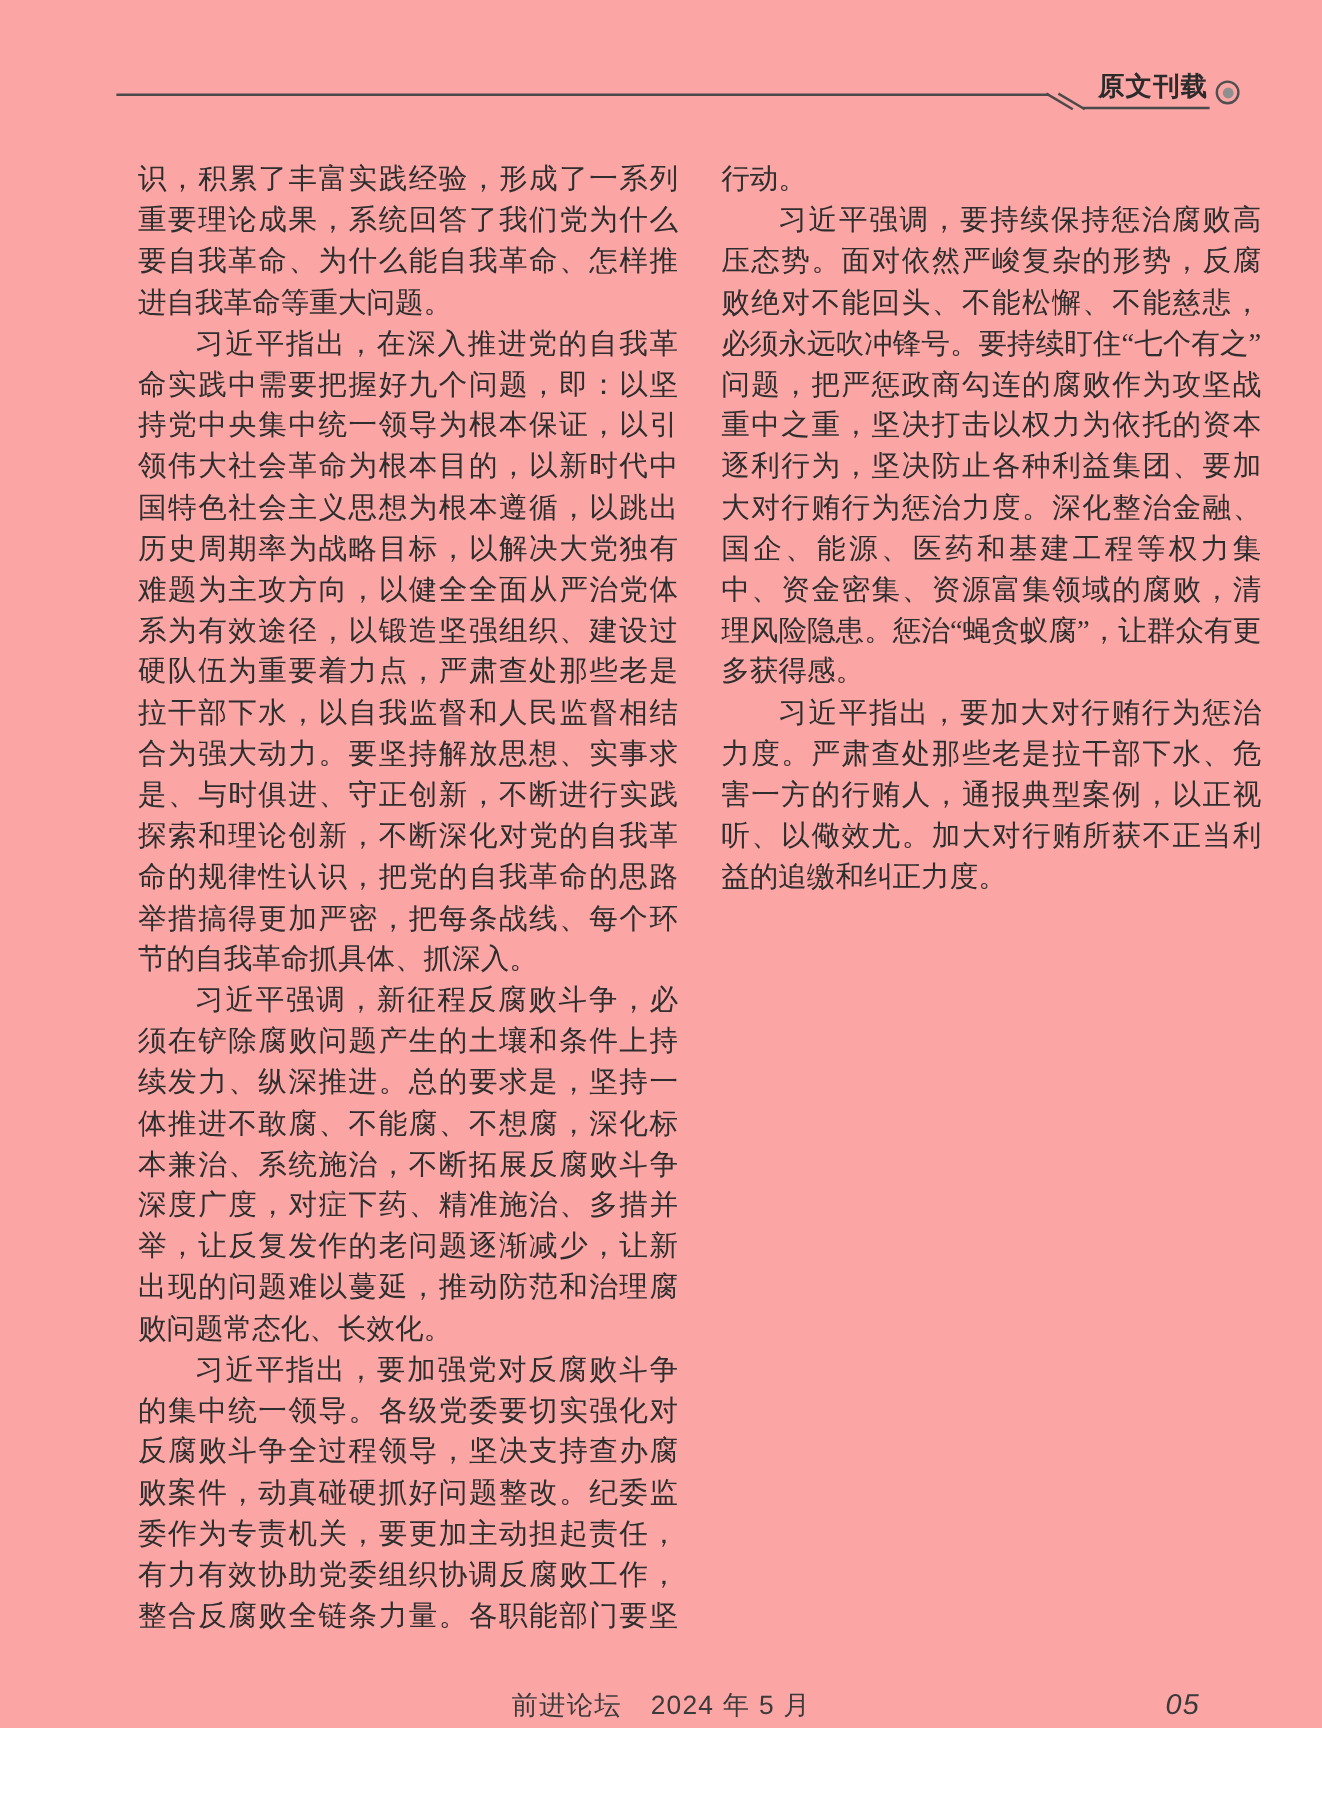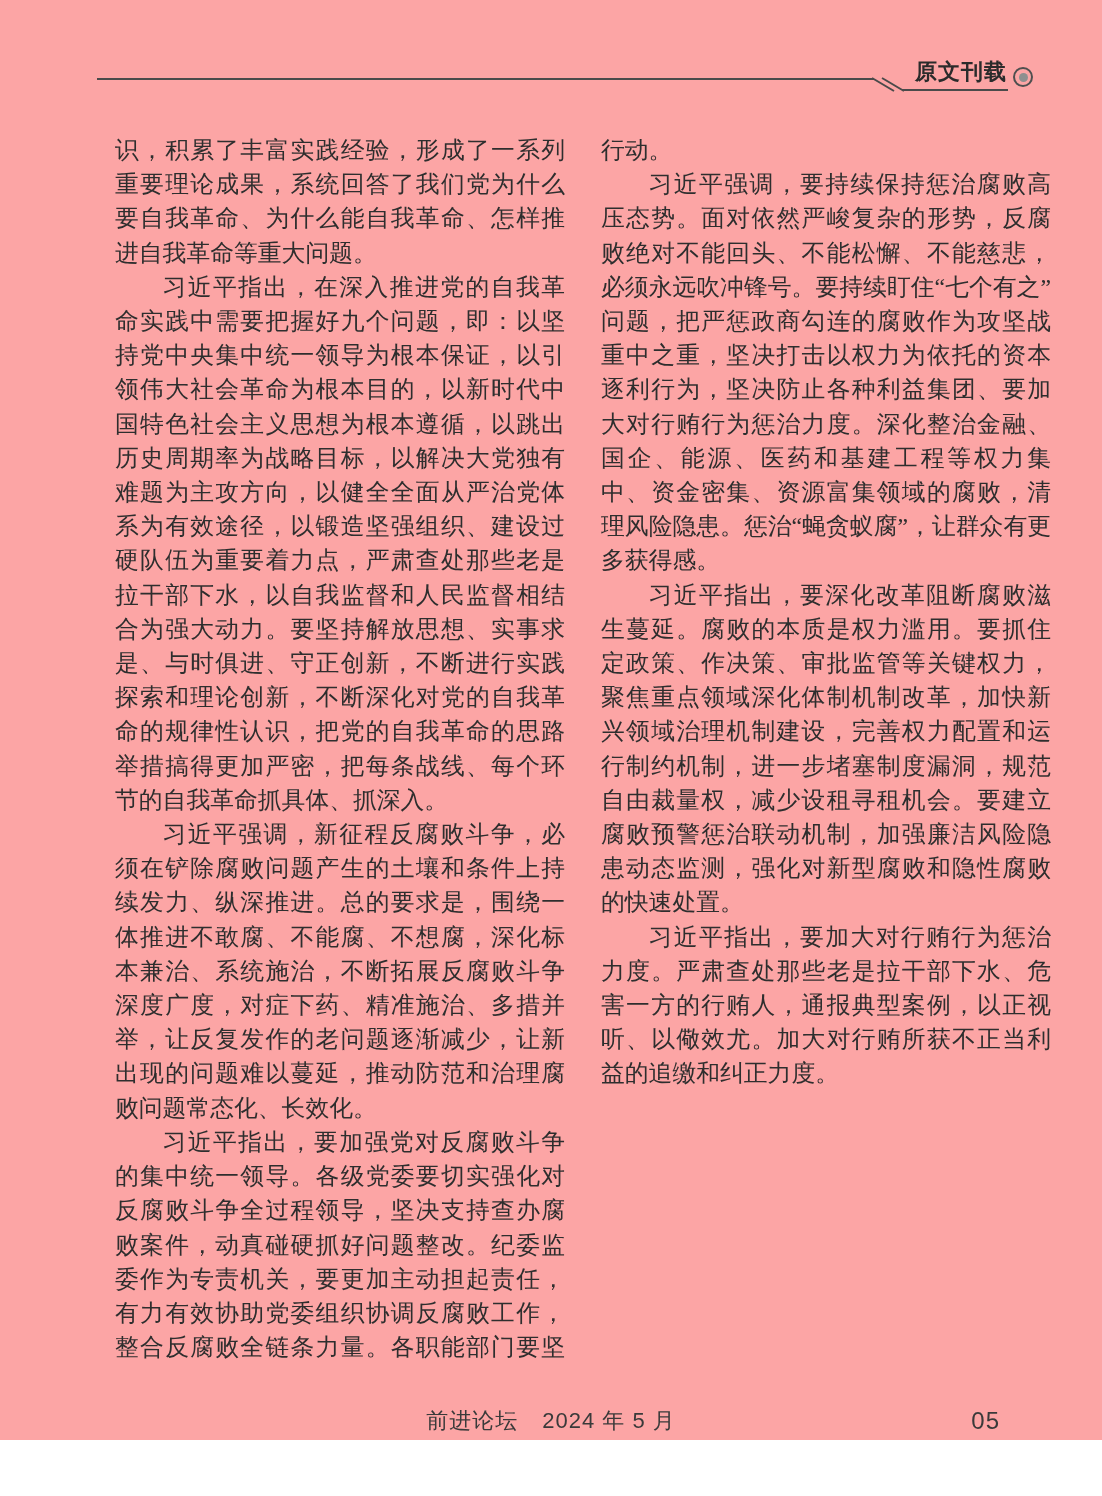--- a/index.html
+++ b/index.html
@@ -88,20 +88,21 @@
     letter-spacing: 1px;
     white-space: nowrap;
   }
   .footer-center .journal { margin-right: 24px; }
   .page-number {
     position: absolute;
     right: 102px;
     top: 1px;
     font-size: 24px;
     letter-spacing: 1px;
+    font-style: italic;
   }
 </style>
 </head>
 <body>
 
 <div class="page">
 
   <svg class="header-rule-svg" viewBox="0 0 1102 110" xmlns="http://www.w3.org/2000/svg" aria-hidden="true">
     <g stroke="#4a4a4a" stroke-width="2" fill="none">
       <line x1="97" y1="79" x2="874" y2="79"></line>
@@ -114,27 +115,26 @@
   <div class="header-title">原文刊载</div>
 
   <div class="bullseye">
     <span class="dot"></span>
   </div>
 
   <main>
     <section class="col col-left">
         <p class="para">识，积累了丰富实践经验，形成了一系列重要理论成果，系统回答了我们党为什么要自我革命、为什么能自我革命、怎样推进自我革命等重大问题。</p>
         <p class="para indent">习近平指出，在深入推进党的自我革命实践中需要把握好九个问题，即：以坚持党中央集中统一领导为根本保证，以引领伟大社会革命为根本目的，以新时代中国特色社会主义思想为根本遵循，以跳出历史周期率为战略目标，以解决大党独有难题为主攻方向，以健全全面从严治党体系为有效途径，以锻造坚强组织、建设过硬队伍为重要着力点，严肃查处那些老是拉干部下水，以自我监督和人民监督相结合为强大动力。要坚持解放思想、实事求是、与时俱进、守正创新，不断进行实践探索和理论创新，不断深化对党的自我革命的规律性认识，把党的自我革命的思路举措搞得更加严密，把每条战线、每个环节的自我革命抓具体、抓深入。</p>
-        <p class="para indent">习近平强调，新征程反腐败斗争，必须在铲除腐败问题产生的土壤和条件上持续发力、纵深推进。总的要求是，围绕一体推进不敢腐、不能腐、不想腐，深化标本兼治、系统施治，不断拓展反腐败斗争深度广度，对症下药、精准施治、多措并举，让反复发作的老问题逐渐减少，让新出现的问题难以蔓延，推动防范和治理腐败问题常态化、长效化。</p>
+        <p class="para indent">习近平强调，新征程反腐败斗争，必须在铲除腐败问题产生的土壤和条件上持续发力、纵深推进。总的要求是，坚持一体推进不敢腐、不能腐、不想腐，深化标本兼治、系统施治，不断拓展反腐败斗争深度广度，对症下药、精准施治、多措并举，让反复发作的老问题逐渐减少，让新出现的问题难以蔓延，推动防范和治理腐败问题常态化、长效化。</p>
         <p class="para indent">习近平指出，要加强党对反腐败斗争的集中统一领导。各级党委要切实强化对反腐败斗争全过程领导，坚决支持查办腐败案件，动真碰硬抓好问题整改。纪委监委作为专责机关，要更加主动担起责任，有力有效协助党委组织协调反腐败工作，整合反腐败全链条力量。各职能部门要坚持高效协同，自觉把党中央反腐败的决策部署转化为具体</p>
       </section>
     <section class="col col-right">
         <p class="para">行动。</p>
         <p class="para indent">习近平强调，要持续保持惩治腐败高压态势。面对依然严峻复杂的形势，反腐败绝对不能回头、不能松懈、不能慈悲，必须永远吹冲锋号。要持续盯住“七个有之”问题，把严惩政商勾连的腐败作为攻坚战重中之重，坚决打击以权力为依托的资本逐利行为，坚决防止各种利益集团、要加大对行贿行为惩治力度。深化整治金融、国企、能源、医药和基建工程等权力集中、资金密集、资源富集领域的腐败，清理风险隐患。惩治“蝇贪蚁腐”，让群众有更多获得感。</p>
-        <p class="para indent">习近平指出，要深化改革阻断腐败滋生蔓延。腐败的本质是权力滥用。要抓住定政策、作决策、审批监管等关键权力，聚焦重点领域深化体制机制改革，加快新兴领域治理机制建设，完善权力配置和运行制约机制，进一步堵塞制度漏洞，规范自由裁量权，减少设租寻租机会。要建立腐败预警惩治联动机制，加强廉洁风险隐患动态监测，强化对新型腐败和隐性腐败的快速处置。</p>
         <p class="para indent">习近平指出，要加大对行贿行为惩治力度。严肃查处那些老是拉干部下水、危害一方的行贿人，通报典型案例，以正视听、以儆效尤。加大对行贿所获不正当利益的追缴和纠正力度。</p>
       </section>
   </main>
 
   <div class="page-footer">
     <div class="footer-center">
       <span class="journal">前进论坛</span><span>2024 年 5 月</span>
     </div>
     <div class="page-number">05</div>
   </div>

